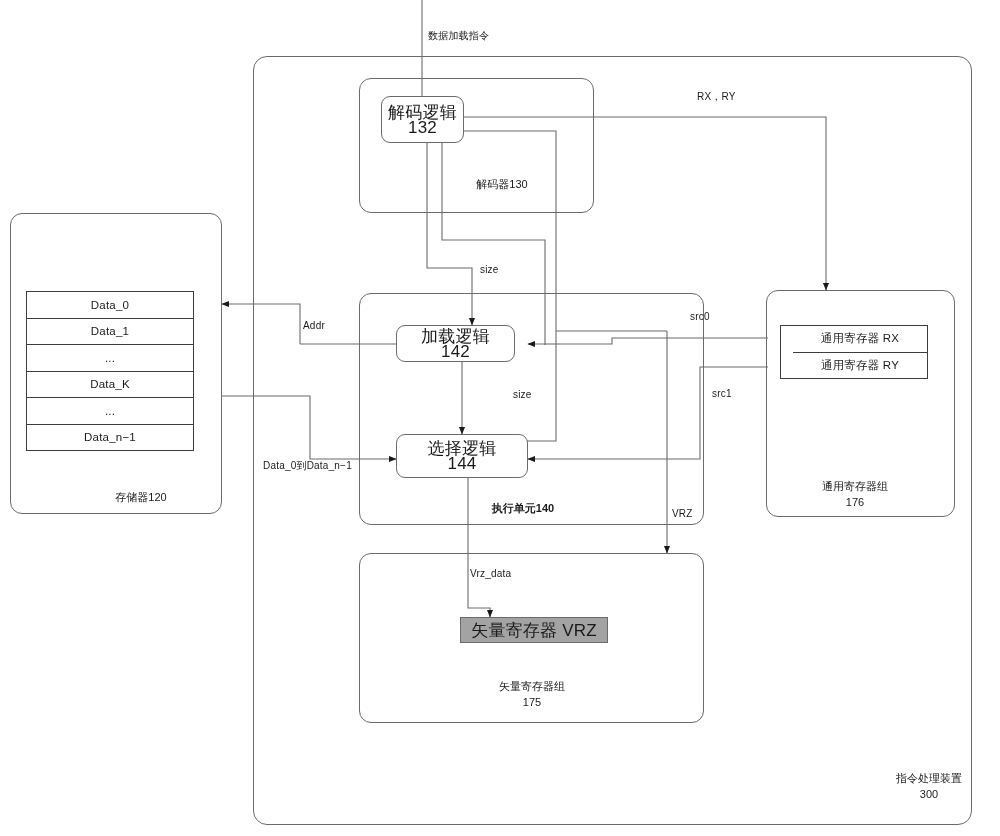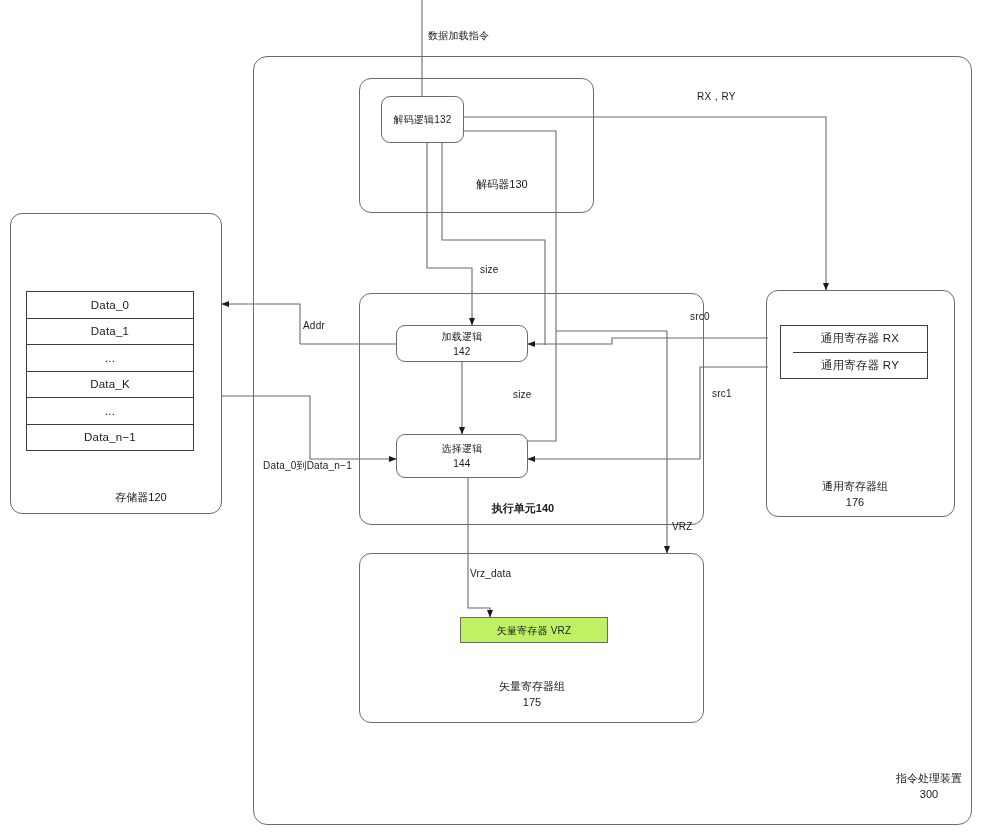--- a/index.html
+++ b/index.html
@@ -34,21 +34,21 @@
     border-radius: 9px;
     background: #ffffff;
     display: flex;
     flex-direction: column;
     align-items: center;
     justify-content: center;
     text-align: center;
   }
   .sharp-box {
     border-radius: 0;
-    background: #bef264;
+    background: #a3a3a3;
     display: flex;
     align-items: center;
     justify-content: center;
     text-align: center;
   }
   .mem-table {
     position: absolute;
     box-sizing: border-box;
     border: 1px solid #3d3d3d;
     background: #ffffff;
@@ -74,21 +74,21 @@
     letter-spacing: .2px;
   }
   .grp-caption {
     position: absolute;
     font-size: 11px;
     color: #1a1a1a;
     text-align: center;
     white-space: nowrap;
     line-height: 16px;
   }
-  .unit-line { font-size: 10px; color: #1a1a1a; line-height: 15px; letter-spacing: .2px; }
+  .unit-line { font-size: 17px; color: #1a1a1a; line-height: 15px; letter-spacing: .2px; }
 </style>
 </head>
 <body>
 
 <div id="canvas">
 
   <svg class="wires" viewBox="0 0 1000 836" xmlns="http://www.w3.org/2000/svg">
     <defs>
       <marker id="ah" markerWidth="9" markerHeight="9" refX="7.4" refY="3.2" orient="auto" markerUnits="userSpaceOnUse">
         <path d="M0,0 L8,3.2 L0,6.4 z" fill="#1a1a1a"></path>
@@ -143,21 +143,21 @@
   </div>
   <div class="grp-caption" style="left:86px; top:489px; width:110px;">存储器120</div>
 
   <div class="box group-box" style="left:359px; top:78px; width:235px; height:135px;"></div>
   <div class="box unit-box" style="left:381px; top:96px; width:83px; height:47px;">
     <div class="unit-line">解码逻辑132</div>
   </div>
   <div class="grp-caption" style="left:447px; top:176px; width:110px;">解码器130</div>
 
   <div class="box group-box" style="left:359px; top:293px; width:345px; height:232px;"></div>
-  <div class="box unit-box" style="left:396px; top:325px; width:132px; height:37px;text-align:center;">
+  <div class="box unit-box" style="left:396px; top:325px; width:119px; height:37px;text-align:center;">
     <div class="unit-line">加载逻辑</div>
     <div class="unit-line">142</div>
   </div>
   <div class="box unit-box" style="left:396px; top:434px; width:132px; height:44px;">
     <div class="unit-line">选择逻辑</div>
     <div class="unit-line">144</div>
   </div>
   <div class="grp-caption" style="left:468px; top:500px; width:110px;font-weight:bold;">执行单元140</div>
 
   <div class="box group-box" style="left:359px; top:553px; width:345px; height:170px;"></div>
@@ -179,16 +179,16 @@
     <div>176</div>
   </div>
 
   <div class="lbl" style="left:697px; top:90px;">RX，RY</div>
   <div class="lbl" style="left:303px; top:320px;">Addr</div>
   <div class="lbl" style="left:263px; top:459px;">Data_0到Data_n−1</div>
   <div class="lbl" style="left:480px; top:264px;">size</div>
   <div class="lbl" style="left:513px; top:389px;">size</div>
   <div class="lbl" style="left:690px; top:311px;">src0</div>
   <div class="lbl" style="left:712px; top:388px;">src1</div>
-  <div class="lbl" style="left:672px; top:508px;margin-top:13px;">VRZ</div>
+  <div class="lbl" style="left:672px; top:508px;">VRZ</div>
   <div class="lbl" style="left:470px; top:568px;">Vrz_data</div>
 
 </div>
 
 </body></html>

